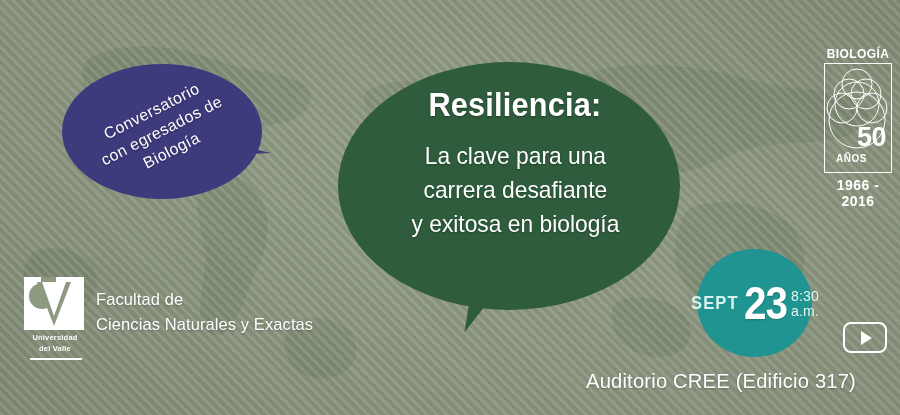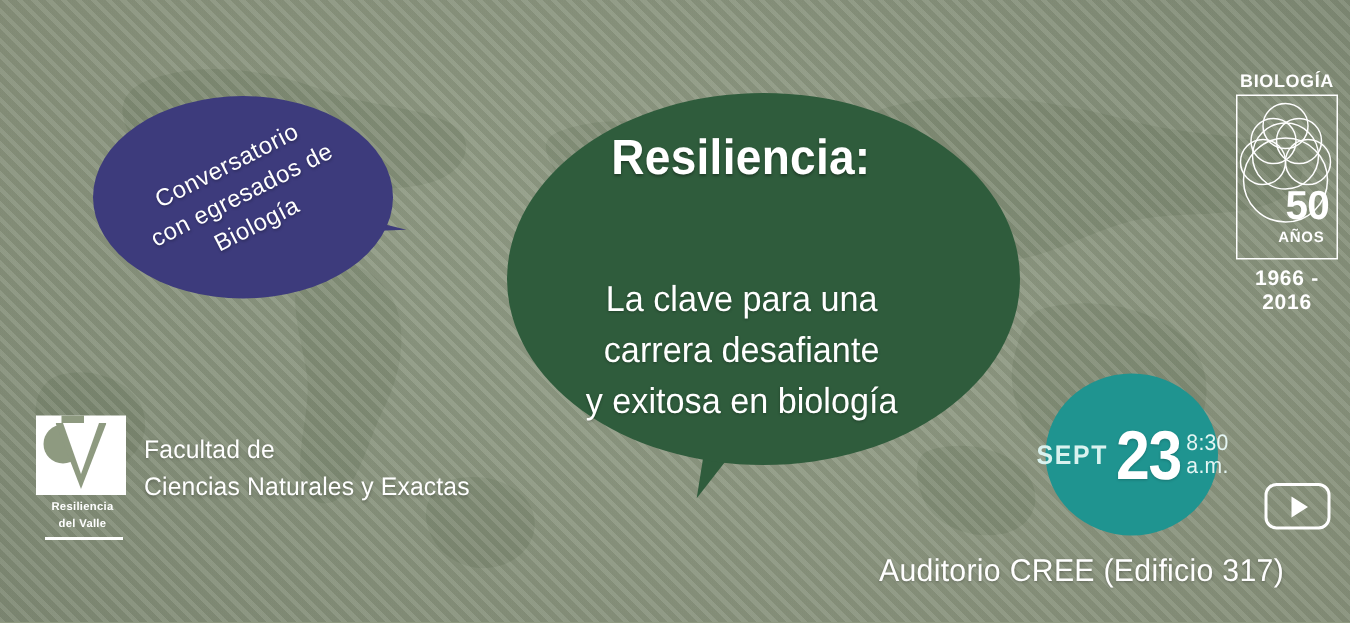--- a/index.html
+++ b/index.html
@@ -42,23 +42,23 @@
     z-index:5;
   }
   .bubble-green-tail{
     position:absolute;left:470px;top:262px;width:0;height:0;z-index:5;
     border-left:42px solid #2f5c3c;
     border-right:26px solid transparent;
     border-bottom:76px solid transparent;
     transform:rotate(9deg);
   }
   .green-text{
-    position:absolute;left:323px;top:62px;width:342px;height:248px;z-index:7;
+    position:absolute;left:344px;top:62px;width:342px;height:248px;z-index:7;
     display:flex;flex-direction:column;align-items:center;justify-content:flex-start;
-    padding-top:26px;box-sizing:border-box;color:#ffffff;text-align:center;gap:44px;
+    padding-top:26px;box-sizing:border-box;color:#ffffff;text-align:center;
   }
   .green-title{
     font-size:33px;font-weight:bold;letter-spacing:.2px;line-height:1.05;
     font-family:"Liberation Sans Narrow","Liberation Sans",sans-serif;
     transform:scaleX(.93);
     text-shadow:0 1px 2px rgba(0,0,0,.35);
   }
   .green-sub{
     margin-top:16px;font-size:24px;line-height:1.42;font-weight:400;
     font-family:"Liberation Sans Narrow","Liberation Sans",sans-serif;
@@ -181,21 +181,21 @@
     position:relative;width:68px;height:110px;margin:0 auto;
     border:1.6px solid #ffffff;box-sizing:border-box;
   }
   .bio50-box svg{position:absolute;left:0;top:0;}
   .bio50-50{
     position:absolute;right:5px;bottom:21px;
     font-size:27px;font-weight:bold;line-height:1;letter-spacing:-.5px;
     font-family:"Liberation Sans Narrow","Liberation Sans",sans-serif;
   }
   .bio50-anos{
-    position:absolute;right:8px;bottom:8px;
+    position:absolute;right:24px;bottom:8px;
     font-size:10px;font-weight:bold;line-height:1;letter-spacing:.5px;
     font-family:"Liberation Sans Narrow","Liberation Sans",sans-serif;
   }
   .bio50-years{
     margin-top:4px;font-size:14px;font-weight:bold;letter-spacing:.5px;
     font-family:"Liberation Sans Narrow","Liberation Sans",sans-serif;
   }
 
   
   .venue{
@@ -270,21 +270,21 @@
   </div>
 
   <div class="univalle">
     <div class="univalle-mark">
       <div class="uv-circle"></div>
       <div class="uv-notch"></div>
       <div class="uv-vcut"></div>
       <div class="uv-inner-v"></div>
     </div>
     <div class="uv-name">
-      <div>Resiliencia</div>
+      <div>Universidad</div>
       <div>del Valle</div>
     </div>
     <div class="uv-rule"></div>
   </div>
 
   <div class="facultad">
     <div>Facultad de</div>
     <div>Ciencias Naturales y Exactas</div>
   </div>
 

